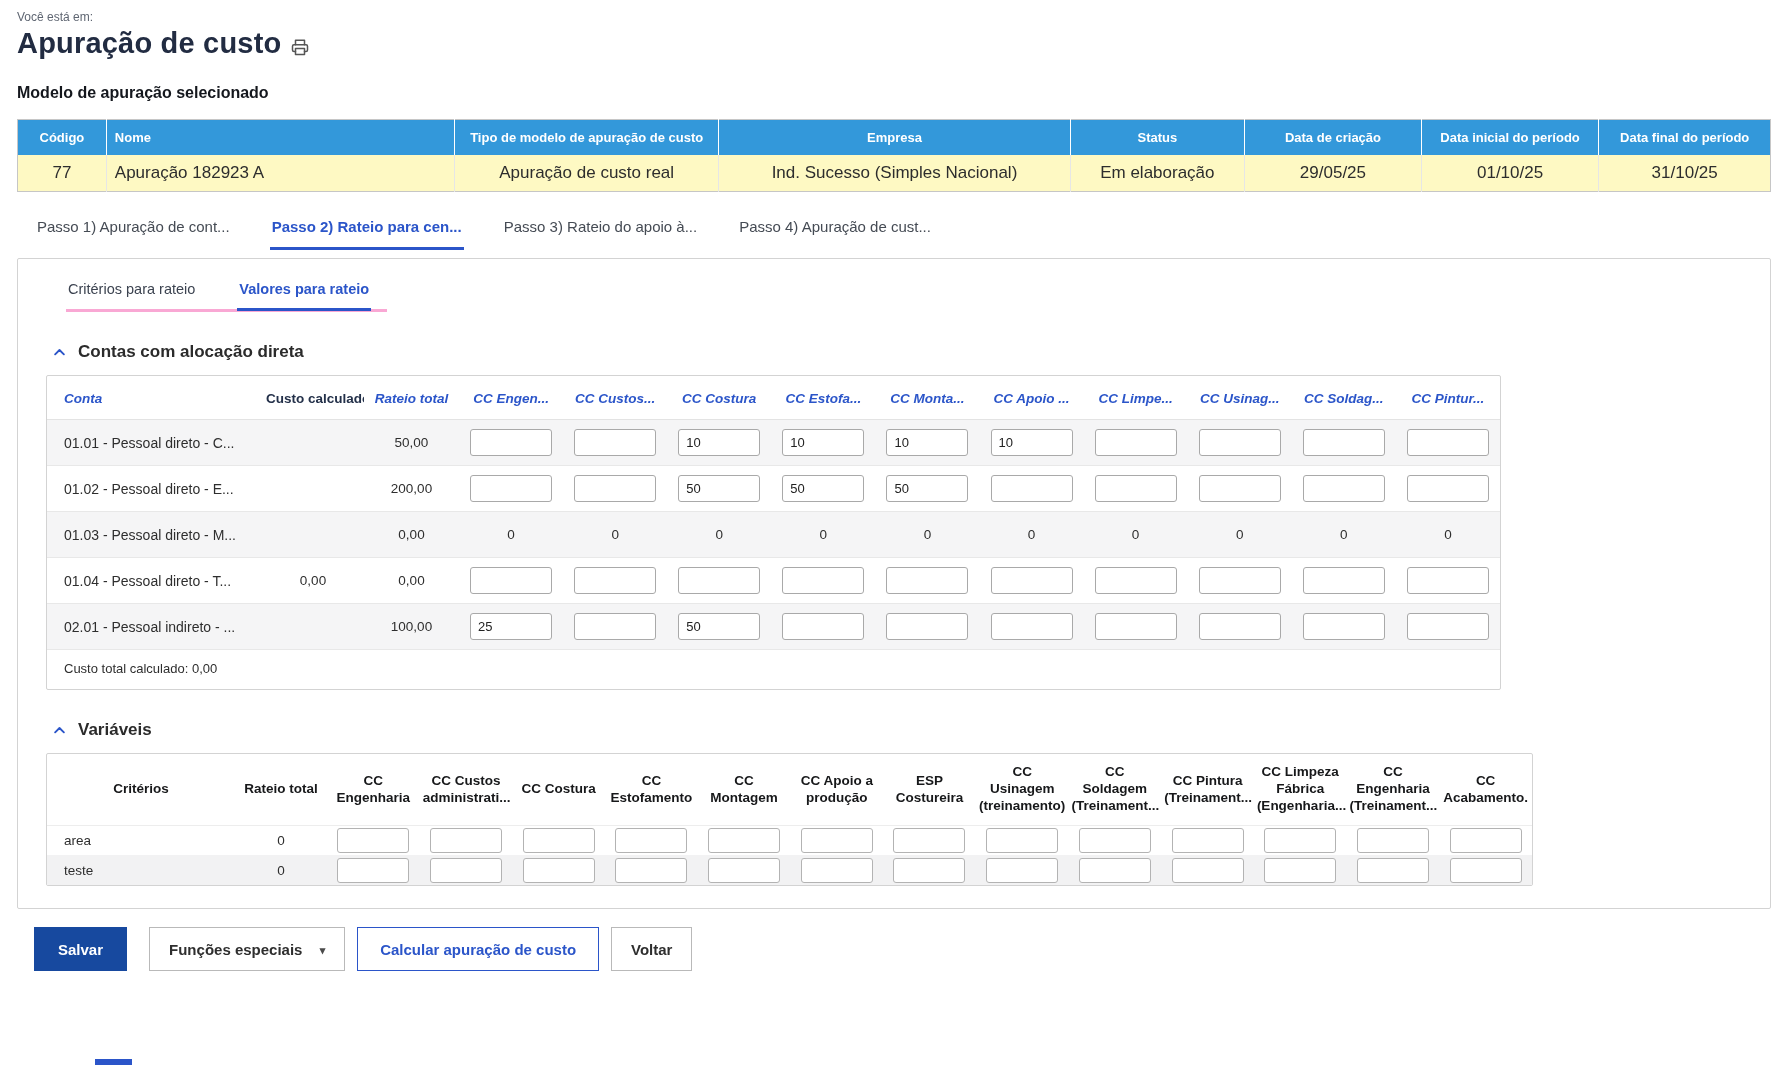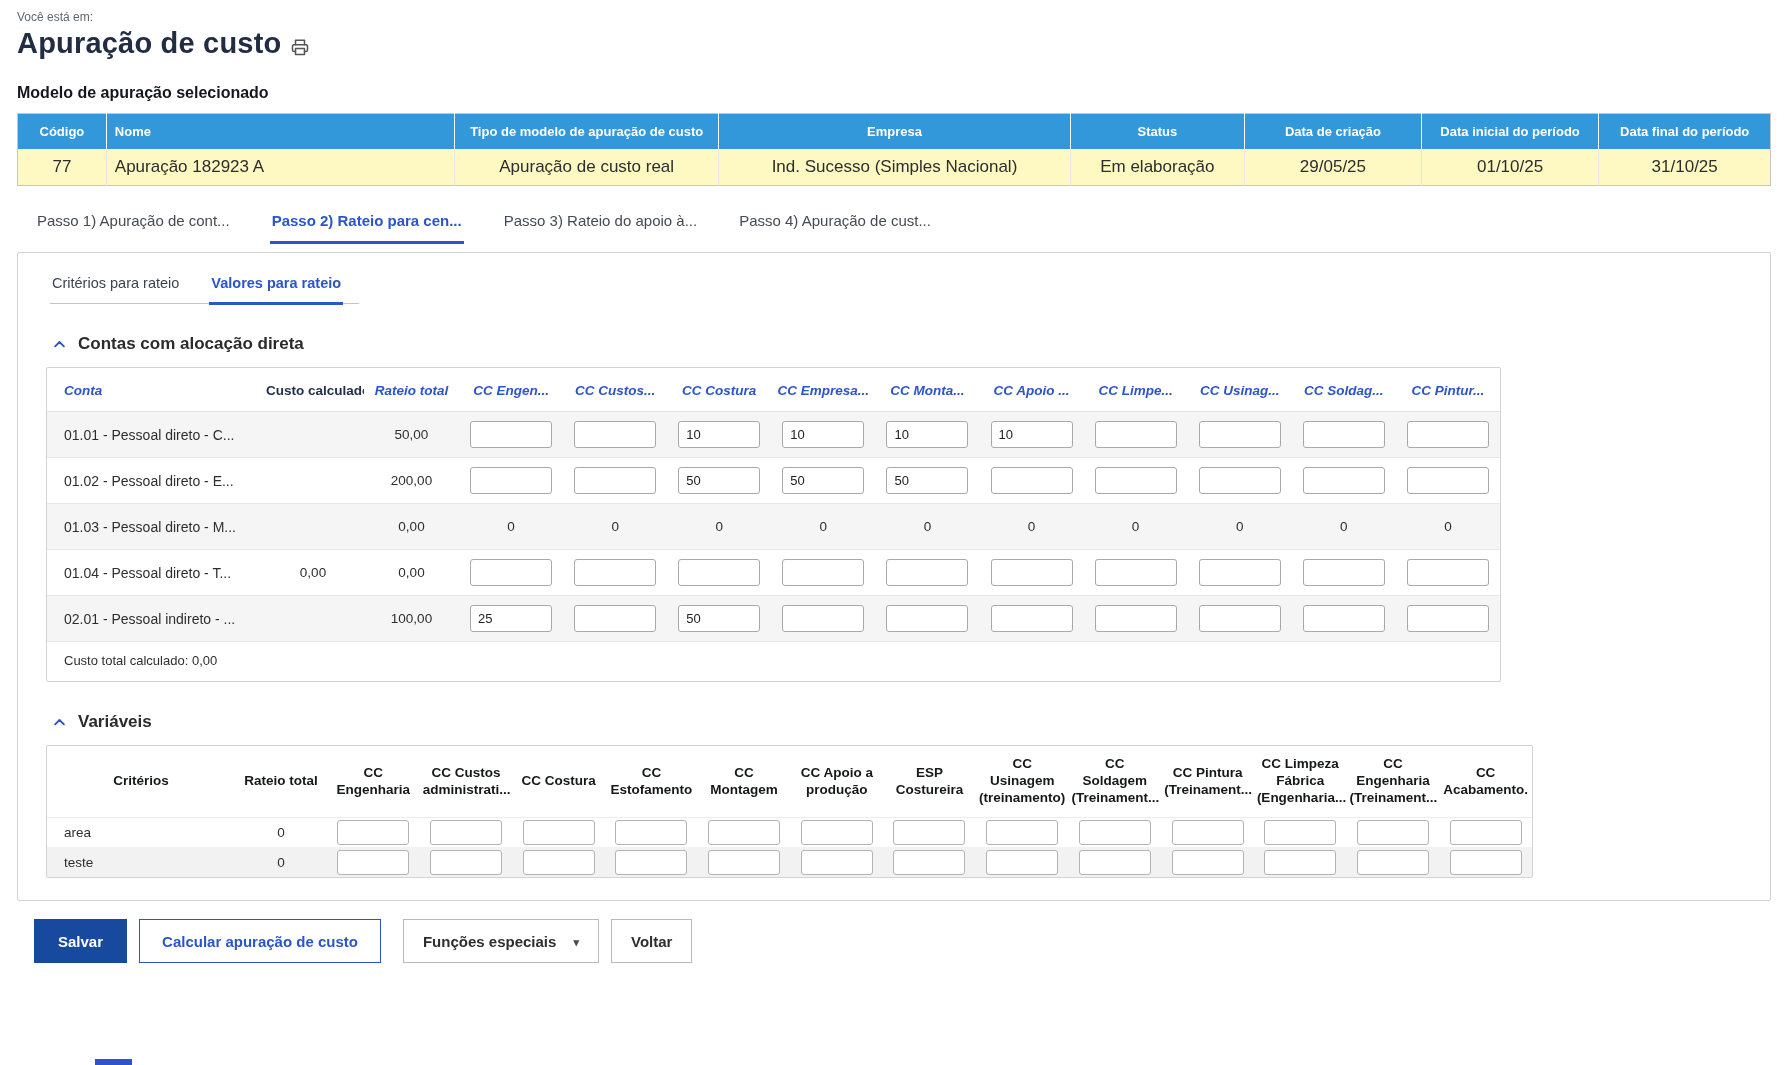--- a/index.html
+++ b/index.html
@@ -10,37 +10,37 @@
   *{box-sizing:border-box;margin:0;padding:0;}
   html,body{width:1788px;height:1065px;}
   body{font-family:"Liberation Sans",sans-serif;background:#fff;color:#333;position:relative;overflow:hidden;}
   .page{padding:10px 17px 0;}
 
   .breadcrumb{font-size:12px;color:#5f6672;}
   .title-row{display:flex;align-items:flex-start;gap:10px;margin-top:3px;}
   .page-title{font-size:29px;font-weight:700;color:#222c42;letter-spacing:.2px;line-height:1.15;}
   .printer-icon{width:18px;height:18px;color:#555;margin-top:11px;cursor:pointer;}
 
-  .section-title{font-size:16px;font-weight:700;color:#14171d;margin:24px 0 11px;}
+  .section-title{font-size:16px;font-weight:700;color:#14171d;margin:24px 0 17px;}
 
   table{border-collapse:collapse;}
   .model-table{width:1754px;table-layout:fixed;border:1px solid #c6c6c6;}
   .model-table th{background:var(--hblue);color:#fff;font-size:13px;font-weight:700;padding:10px 8px;border-left:1px solid rgba(255,255,255,.35);text-align:center;white-space:nowrap;overflow:hidden;}
   .model-table th:first-child{border-left:none;}
   .model-table td{font-size:17px;color:#2d2d2d;text-align:center;padding:8px;border-left:1px solid #e6e6e6;background:#fef9c3;white-space:nowrap;overflow:hidden;}
   .model-table td:first-child{border-left:none;}
   .model-table .left{text-align:left;}
 
   .tabs{display:flex;gap:38px;margin:26px 0 0 18px;}
   .tab{font-size:15px;color:#454b54;padding:0 2px 12px;cursor:pointer;white-space:nowrap;}
   .tab.active{color:var(--accent);font-weight:700;border-bottom:3px solid var(--accent);}
 
   .panel{border:1px solid #d3d3d3;border-radius:2px;margin-top:8px;padding:20px 28px 22px 28px;}
 
-  .subtabs{display:inline-flex;gap:28px;border-bottom:1px solid #f9a8d4;padding-right:16px;margin-left:4px;}
+  .subtabs{display:inline-flex;gap:40px;border-bottom:3px solid #f9a8d4;padding-right:16px;margin-left:20px;}
   .subtab{font-size:14.5px;color:#3c4350;padding:2px 2px 11px;cursor:pointer;white-space:nowrap;}
   .subtab.active{color:var(--accent);font-weight:700;border-bottom:3px solid var(--accent);margin-bottom:-2px;}
 
   .collapse-header{display:flex;align-items:center;gap:11px;margin:30px 0 0 6px;}
   .chevron-icon{width:15px;height:15px;color:var(--accent);cursor:pointer;flex:0 0 auto;}
   .collapse-title{font-size:17px;font-weight:700;color:#2b2b2b;}
 
   .table-box{border:1px solid #d3d3d3;border-radius:2px;margin-top:13px;background:#fff;}
   .direct-box{width:1455px;}
   .vars-box{width:1487px;}
@@ -172,21 +172,21 @@
             <col>
           </colgroup>
         <thead>
           <tr>
               <th class="link left">Conta</th>
               <th class="plain">Custo calculado</th>
               <th class="link">Rateio total</th>
               <th class="link">CC Engen...</th>
               <th class="link">CC Custos...</th>
               <th class="link">CC Costura</th>
-              <th class="link">CC Empresa...</th>
+              <th class="link">CC Estofa...</th>
               <th class="link">CC Monta...</th>
               <th class="link">CC Apoio ...</th>
               <th class="link">CC Limpe...</th>
               <th class="link">CC Usinag...</th>
               <th class="link">CC Soldag...</th>
               <th class="link">CC Pintur...</th>
             </tr>
         </thead>
         <tbody>
             <tr>
@@ -352,23 +352,23 @@
               <td><input type="text" class="vars-input" style=""></td>
             </tr>
           </tbody>
       </table>
     </div>
 
   </div>
 
   <div class="actions">
     <button class="btn btn-primary">Salvar</button>
-    <button class="btn btn-outline-accent">Calcular apuração de custo</button>
     <button class="btn btn-secondary btn-dropdown">
       <span>Funções especiais</span>
       <span class="caret-down">▾</span>
     </button>
+    <button class="btn btn-outline-accent">Calcular apuração de custo</button>
     <button class="btn btn-secondary">Voltar</button>
   </div>
 
 </div>
 
 <div class="bottom-sliver"></div>
 
 </body></html>

